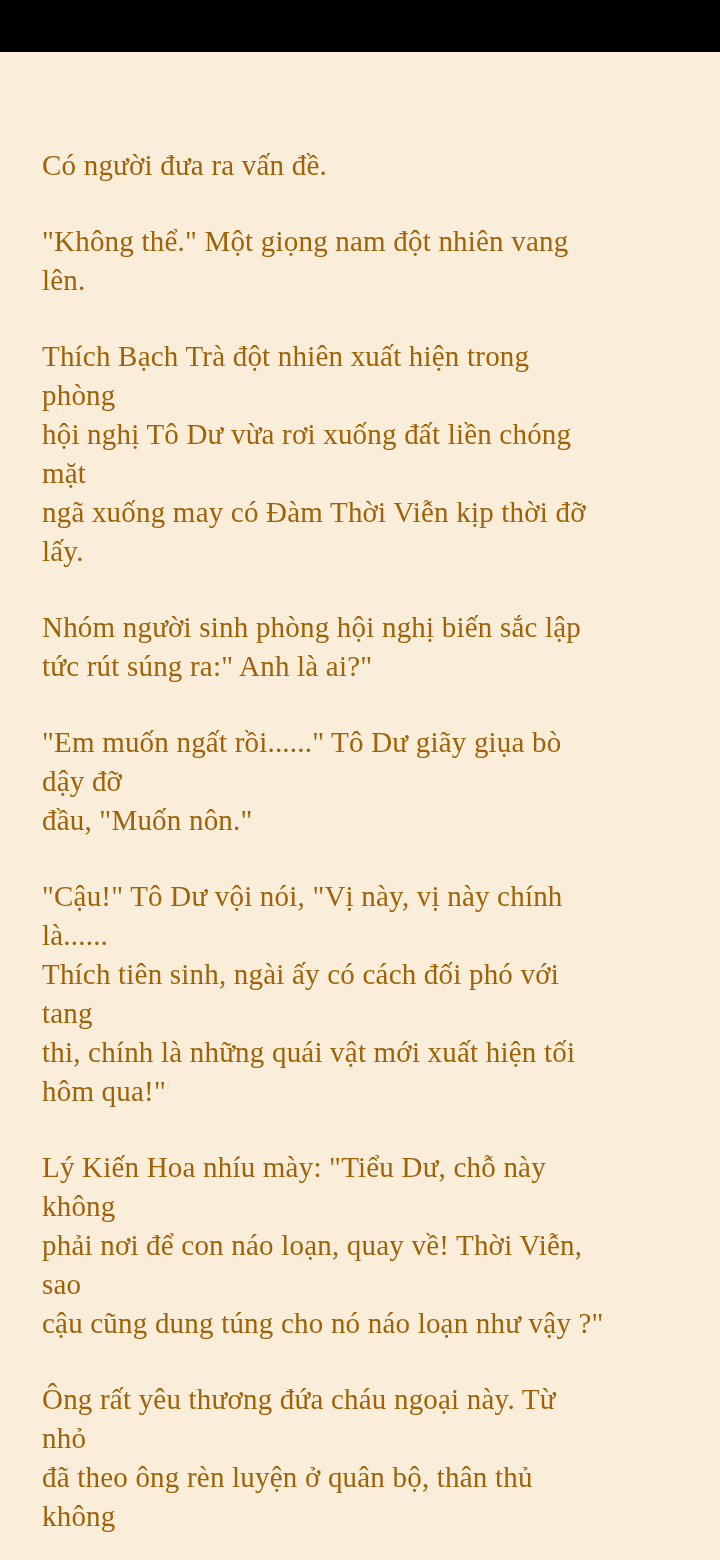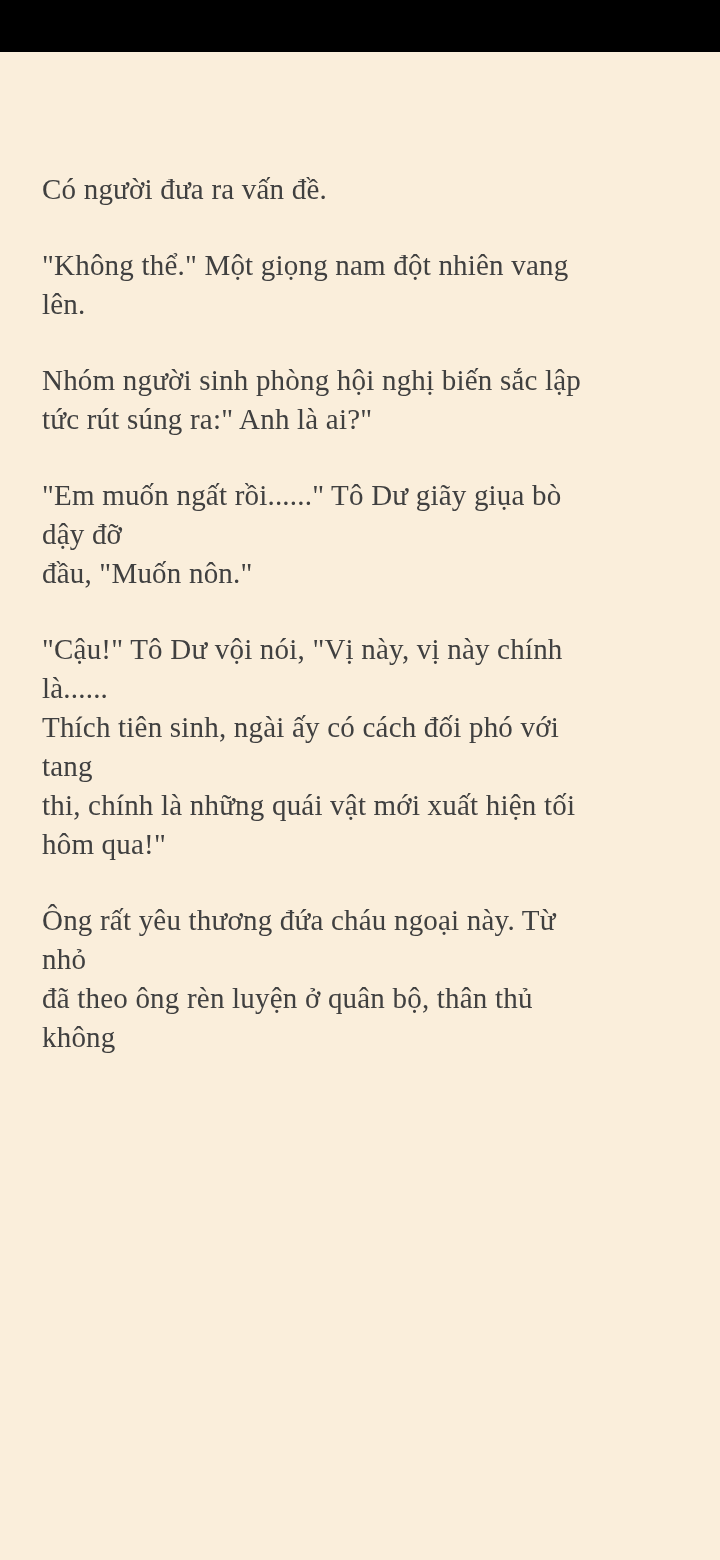--- a/index.html
+++ b/index.html
@@ -15,42 +15,48 @@
   }
   .status-bar {
     width: 720px;
     height: 52px;
     background: #000000;
   }
   .reading-area {
     box-sizing: border-box;
     width: 636px;
     height: 1508px;
-    padding: 118px 32px 0 42px;
-    color: #404040;
+    padding: 94px 32px 0 42px;
+    color: #a16207;
   }
   .para {
     margin: 0 0 37px 0;
     font-size: 29px;
     line-height: 39px;
     white-space: pre-line;
     letter-spacing: 0.2px;
   }
 </style>
 </head>
 <body>
 
 <div class="status-bar"></div>
 
 <div class="reading-area">
   <p class="para">Có người đưa ra vấn đề.</p>
   <p class="para">"Không thể." Một giọng nam đột nhiên vang lên.</p>
+  <p class="para">Thích Bạch Trà đột nhiên xuất hiện trong phòng
+hội nghị Tô Dư vừa rơi xuống đất liền chóng mặt
+ngã xuống may có Đàm Thời Viễn kịp thời đỡ lấy.</p>
   <p class="para">Nhóm người sinh phòng hội nghị biến sắc lập
 tức rút súng ra:" Anh là ai?"</p>
   <p class="para">"Em muốn ngất rồi......" Tô Dư giãy giụa bò dậy đỡ
 đầu, "Muốn nôn."</p>
   <p class="para">"Cậu!" Tô Dư vội nói, "Vị này, vị này chính là......
 Thích tiên sinh, ngài ấy có cách đối phó với tang
 thi, chính là những quái vật mới xuất hiện tối
 hôm qua!"</p>
+  <p class="para">Lý Kiến Hoa nhíu mày: "Tiểu Dư, chỗ này không
+phải nơi để con náo loạn, quay về! Thời Viễn, sao
+cậu cũng dung túng cho nó náo loạn như vậy ?"</p>
   <p class="para">Ông rất yêu thương đứa cháu ngoại này. Từ nhỏ
 đã theo ông rèn luyện ở quân bộ, thân thủ không</p>
 </div>
 
 </body></html>

